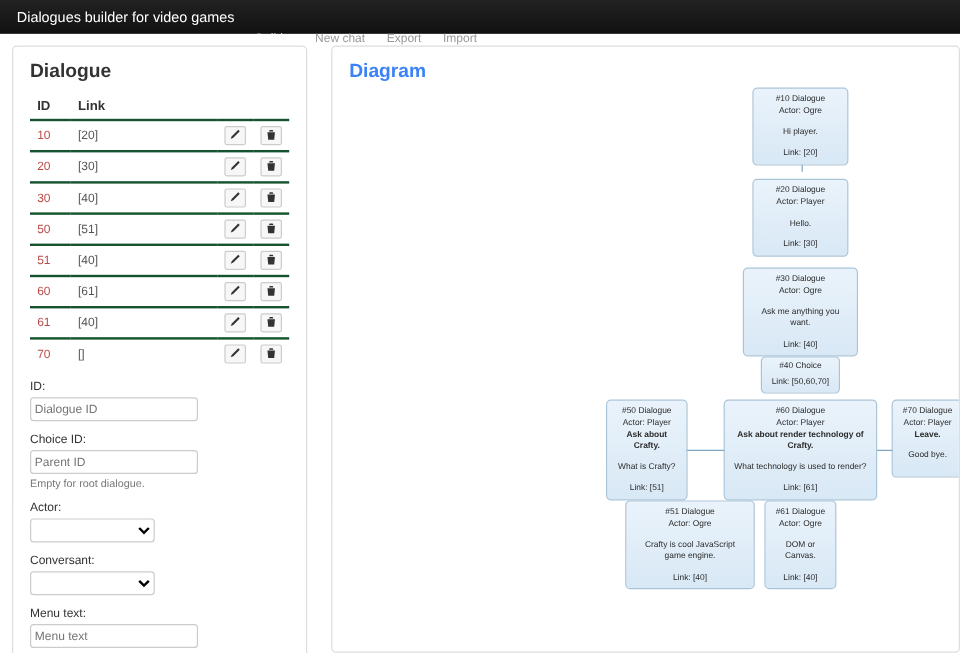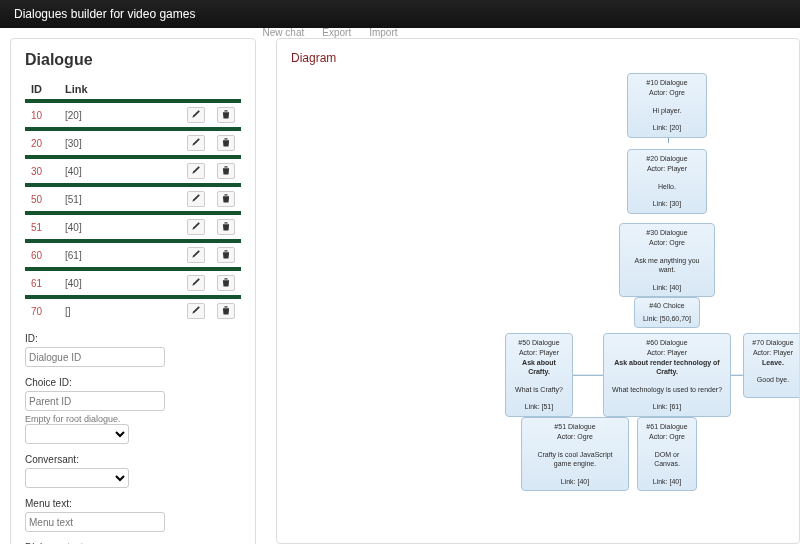--- a/index.html
+++ b/index.html
@@ -6,24 +6,24 @@
 body { font-family: "Helvetica Neue", Helvetica, Arial, sans-serif; font-size: 12px; color: #333; background: #fff; }
 .navbar { background: #1b1b1b; background-image: linear-gradient(#222,#111); height: 28px; display: flex; align-items: center; padding: 0 14px; gap: 18px; }
 .navbar .brand { color: #fff; font-size: 12px; }
 .navbar .nav-item { color: #999; font-size: 10px; cursor: pointer; margin-top: 37px; }
 .navbar .nav-item.active { color: #fff; }
 .container { display: flex; gap: 20px; padding: 10px 0 0 0; }
 .panel { background: #fff; border: 1px solid #ddd; border-radius: 4px; padding: 12px 14px; }
 .left { width: 246px; margin-left: 10px; }
 .right { flex: 1; margin-right: 0; height: 506px; overflow: hidden; position: relative; }
 h3.section-title { font-size: 16px; font-weight: bold; margin-bottom: 10px; color: #333; }
-h4.section-title { font-size: 12px; font-weight: normal; margin-bottom: 8px; color: #7f1d1d; }
+h4.section-title { font-size: 16px; font-weight: bold; margin-bottom: 8px; color: #3b82f6; }
 table.dlg { width: 100%; border-collapse: collapse; }
 table.dlg th { text-align: left; font-size: 11px; padding: 4px 6px; border-bottom: 1px solid #ddd; font-weight: bold; }
-table.dlg td { font-size: 10px; padding: 4px 6px; border-top: 4px solid #14532d; color: #555; }
+table.dlg td { font-size: 10px; padding: 4px 6px; border-top: 2px solid #14532d; color: #555; }
 table.dlg td.idc { color: #b94a48; width: 34px; }
 table.dlg td.linkc { color: #555; }
 table.dlg td.act { width: 24px; text-align: center; }
 .icon-btn { display: inline-flex; align-items: center; justify-content: center; width: 18px; height: 16px; border: 1px solid #ccc; border-radius: 2px; background: #f7f7f7; cursor: pointer; }
 .icon-btn svg { width: 10px; height: 10px; fill: #333; }
 .form-label { display: block; font-size: 10px; color: #333; margin: 10px 0 3px; }
 .form-input, .form-select { width: 100%; max-width: 140px; font-size: 10px; padding: 3px 3px; border: 1px solid #ccc; border-radius: 3px; height: 20px; background: #fff; }
 .form-select { max-width: 104px; height: 20px; }
 .help { font-size: 9px; color: #777; margin-top: 3px; }
 
@@ -176,20 +176,21 @@
         </tbody>
     </table>
 
     <label class="form-label">ID:</label>
     <input class="form-input" placeholder="Dialogue ID" style="">
 
     <label class="form-label">Choice ID:</label>
     <input class="form-input" placeholder="Parent ID" style="">
     <div class="help">Empty for root dialogue.</div>
 
+    <label class="form-label">Actor:</label>
     <select class="form-select"><option></option></select>
 
     <label class="form-label">Conversant:</label>
     <select class="form-select"><option></option></select>
 
     <label class="form-label">Menu text:</label>
     <input class="form-input" placeholder="Menu text" style="">
 
     <label class="form-label">Dialogue text:</label>
     

